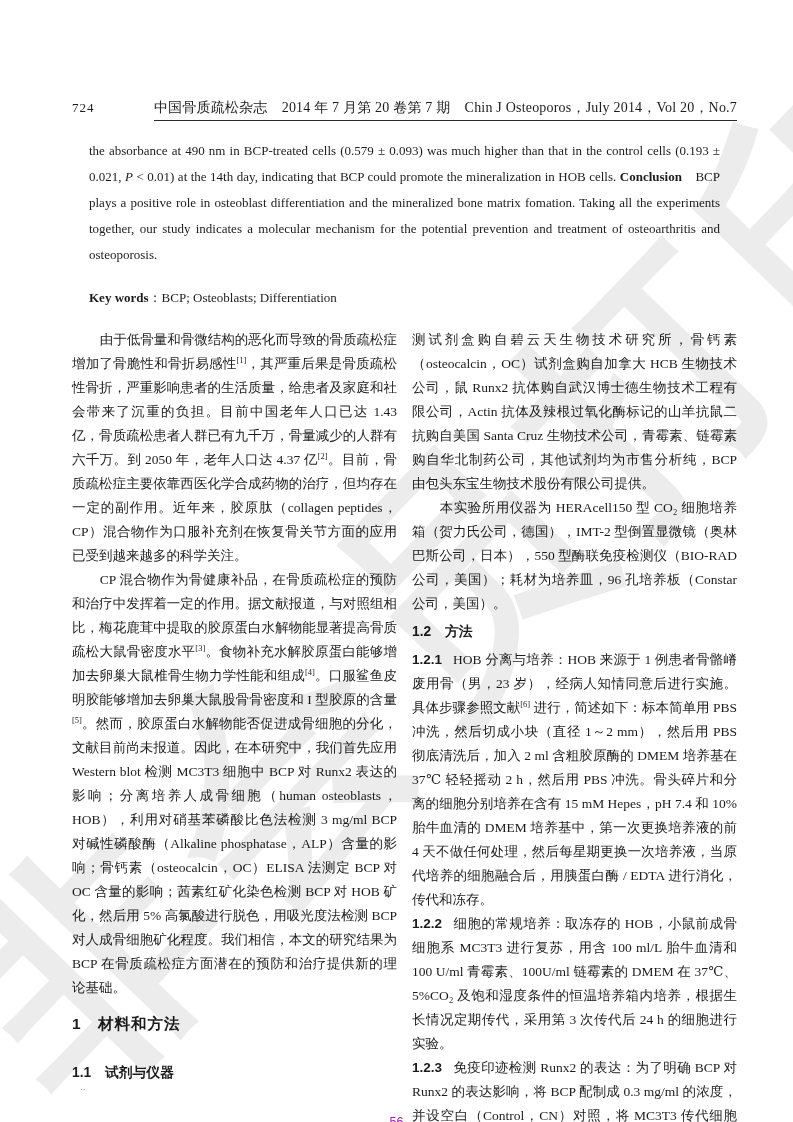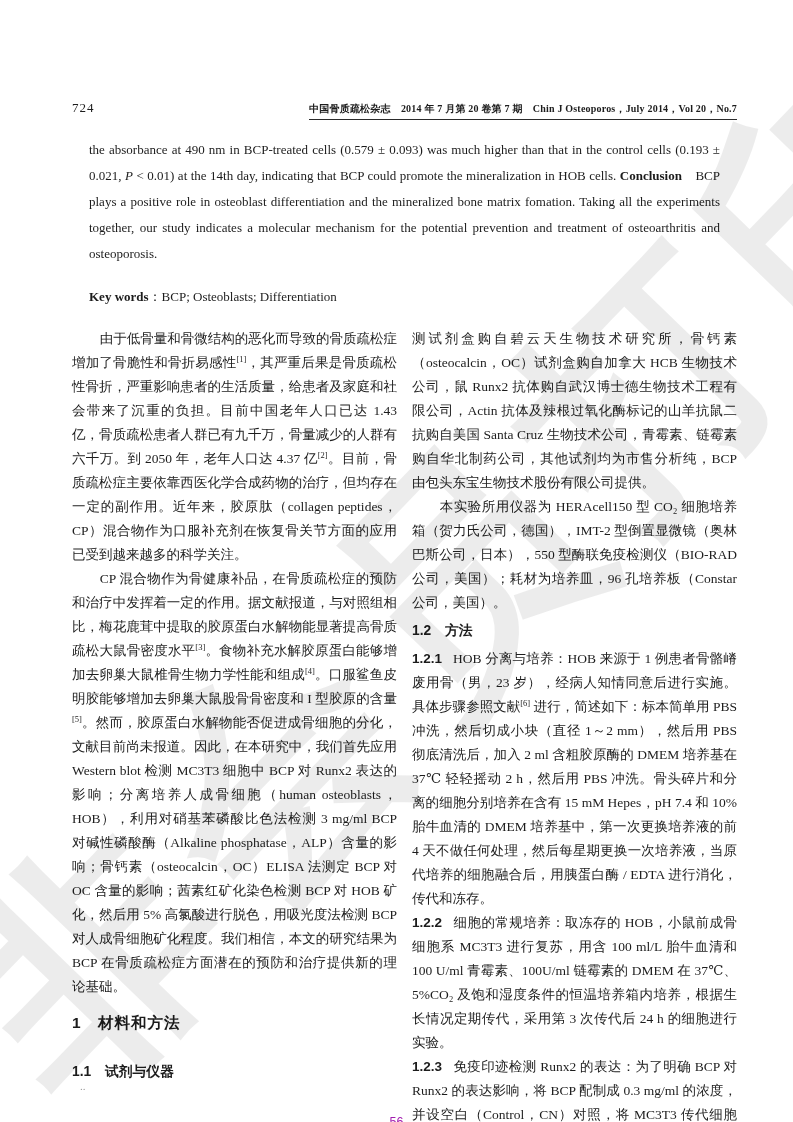--- a/index.html
+++ b/index.html
@@ -5,22 +5,22 @@
   html,body{margin:0;padding:0;background:#f2f2f2;}
   .page{
     position:relative;width:793px;height:1122px;margin:0 auto;background:#fff;
     overflow:hidden;color:#1c1c1c;
     font-family:"Liberation Serif","DejaVu Serif",serif;
   }
   .content{position:relative;z-index:1;padding:60px 56px 0 72px;}
   .header{display:flex;align-items:baseline;font-size:13px;}
   .page-number-top{letter-spacing:1px;margin-top:40px;}
   .journal-info{
-    margin-left:auto;font-size:10px;letter-spacing:0.2px;
-    border-bottom:1.3px solid #2a2a2a;padding-bottom:3px;font-weight:bold;
+    margin-left:auto;font-size:14px;letter-spacing:0.2px;
+    border-bottom:1.3px solid #2a2a2a;padding-bottom:3px;
   }
   .abstract{margin-top:16px;font-size:13px;line-height:26px;text-align:justify;}
   .abstract p{margin:17px;}
   .cols{display:flex;gap:15px;margin-top:12px;}
   .col{width:325px;font-size:13.5px;line-height:24px;text-align:justify;}
   .col p{margin:0;}
   .indent{text-indent:2.05em;}
   .h-main{
     font-family:"Liberation Sans","DejaVu Sans",sans-serif;
     font-size:15.5px;font-weight:bold;margin:12px 0 25px;letter-spacing:1px;

